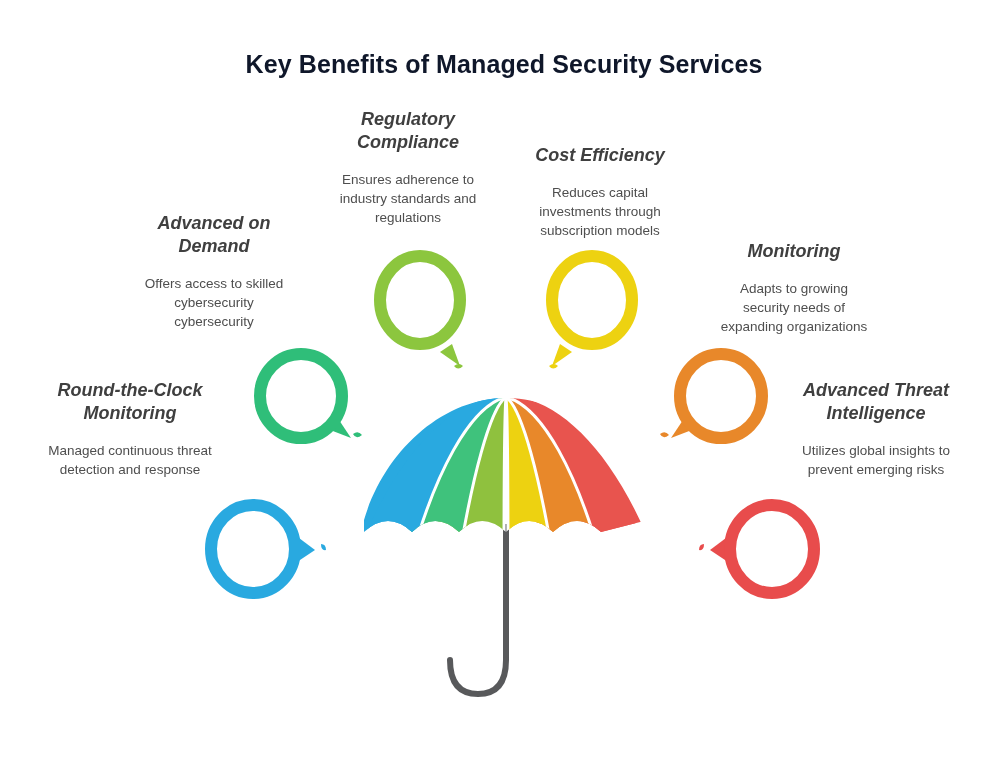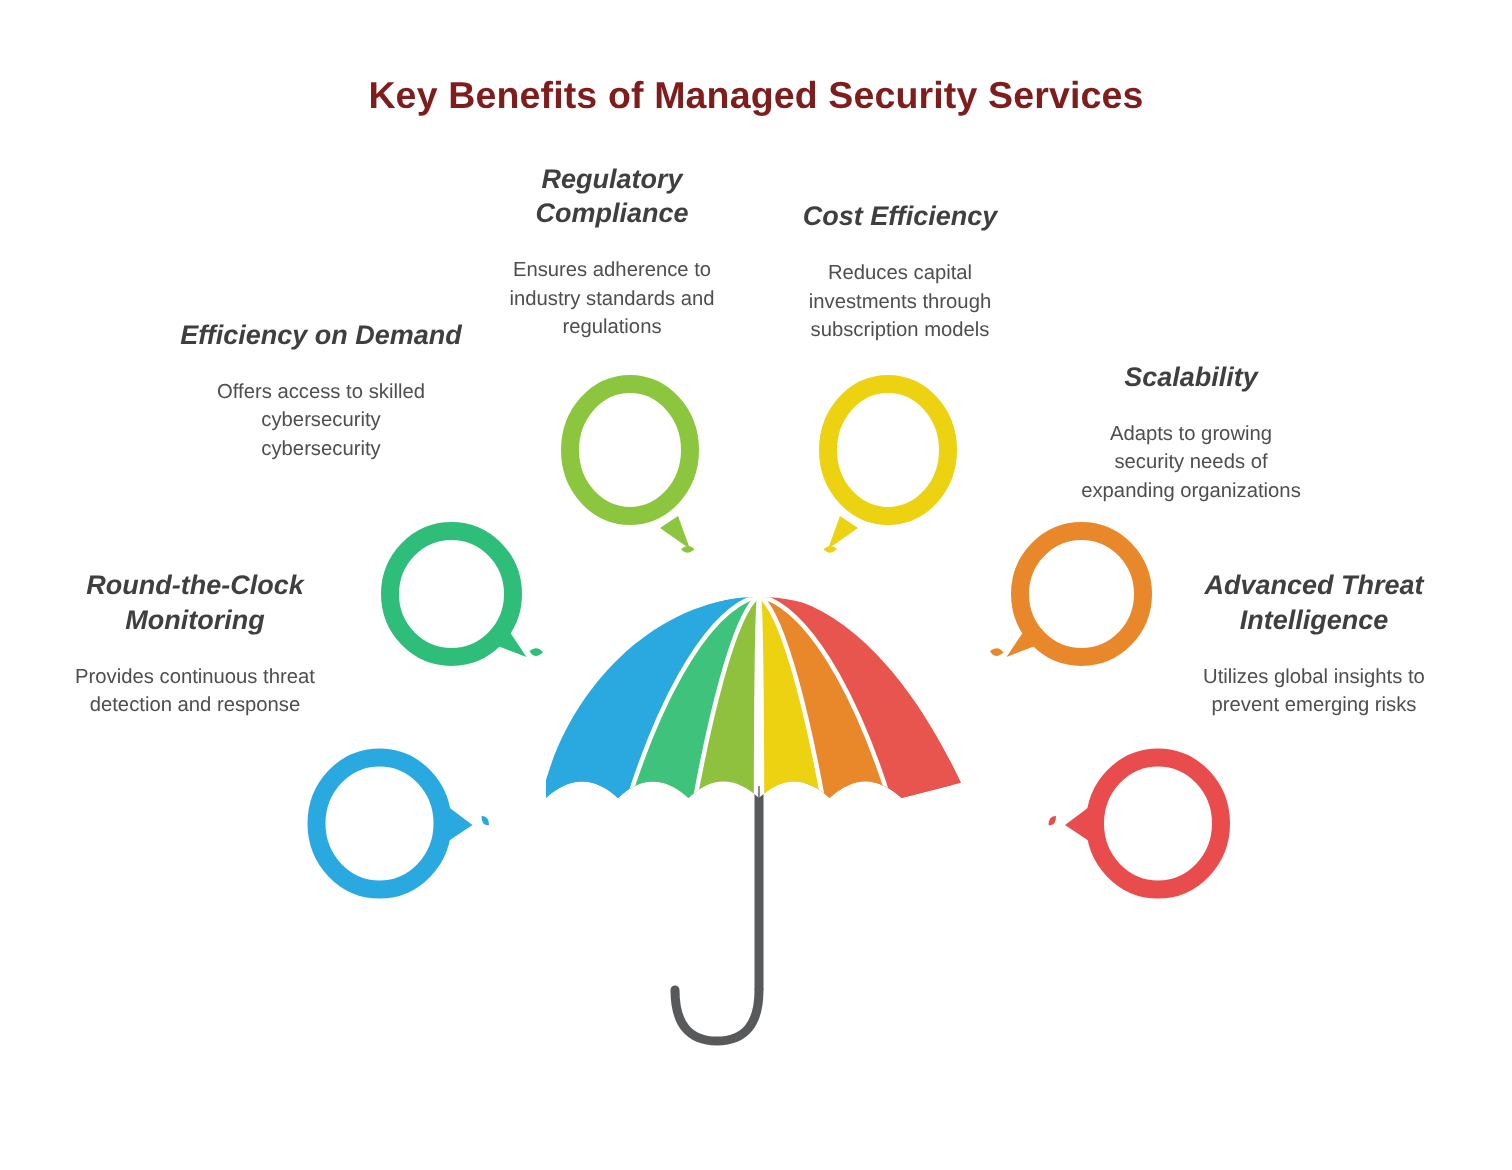--- a/index.html
+++ b/index.html
@@ -22,21 +22,21 @@
 
   
   #page-title {
     position: absolute;
     top: 50px;
     left: 0;
     width: 1008px;
     text-align: center;
     font-size: 25px;
     font-weight: bold;
-    color: #7f1d1d;
+    color: #0f172a;
     letter-spacing: 0.1px;
   }
 
   
   .benefit-block {
     position: absolute;
     text-align: center;
   }
   .benefit-heading {
     font-size: 18px;
@@ -48,21 +48,21 @@
   }
   .benefit-desc {
     font-size: 13.5px;
     font-weight: normal;
     color: #4e4e4e;
     line-height: 1.42;
     margin: 16px;
   }
 
   .block-regulatory   { left: 318px; top: 108px;  width: 180px; }
-  .block-cost         { left: 510px; top: 133px;  width: 180px; }
+  .block-cost         { left: 510px; top: 144px;  width: 180px; }
   .block-expertise    { left: 120px; top: 212px;  width: 188px; }
   .block-scalability  { left: 700px; top: 240px;  width: 188px; }
   .block-monitoring   { left: 30px;  top: 379px;  width: 200px; }
   .block-advanced     { left: 778px; top: 379px;  width: 196px; }
 
   
   .ring {
     position: absolute;
   }
   .ring svg { display: block; }
@@ -95,32 +95,32 @@
     <p class="benefit-heading">Regulatory Compliance</p>
     <p class="benefit-desc">Ensures adherence to industry standards and regulations</p>
   </div>
 
   <div class="benefit-block block-cost">
     <p class="benefit-heading">Cost Efficiency</p>
     <p class="benefit-desc">Reduces capital investments through subscription models</p>
   </div>
 
   <div class="benefit-block block-expertise">
-    <p class="benefit-heading">Efficiency on Demand</p>
+    <p class="benefit-heading">Advanced on Demand</p>
     <p class="benefit-desc">Offers access to skilled cybersecurity cybersecurity</p>
   </div>
 
   <div class="benefit-block block-scalability">
-    <p class="benefit-heading">Scalability</p>
+    <p class="benefit-heading">Monitoring</p>
     <p class="benefit-desc">Adapts to growing security needs of expanding organizations</p>
   </div>
 
   <div class="benefit-block block-monitoring">
     <p class="benefit-heading">Round-the-Clock Monitoring</p>
-    <p class="benefit-desc">Provides continuous threat detection and response</p>
+    <p class="benefit-desc">Managed continuous threat detection and response</p>
   </div>
 
   <div class="benefit-block block-advanced">
     <p class="benefit-heading">Advanced Threat Intelligence</p>
     <p class="benefit-desc">Utilizes global insights to prevent emerging risks</p>
   </div>
 
   <div class="ring ring-regulatory">
     <svg width="108" height="128" viewBox="0 0 108 128">
       <g>

